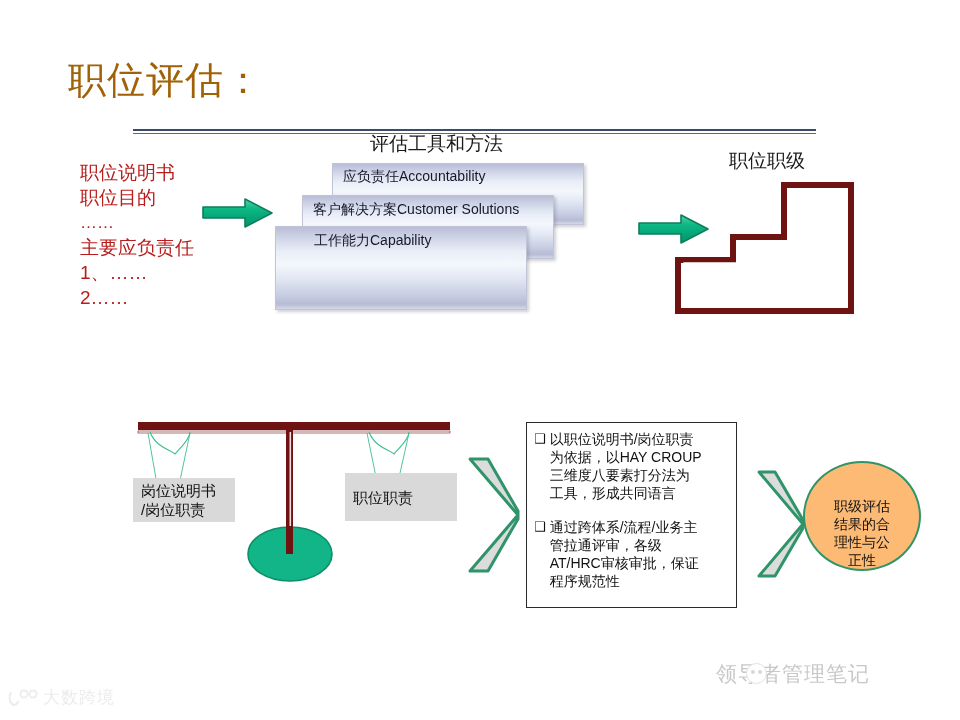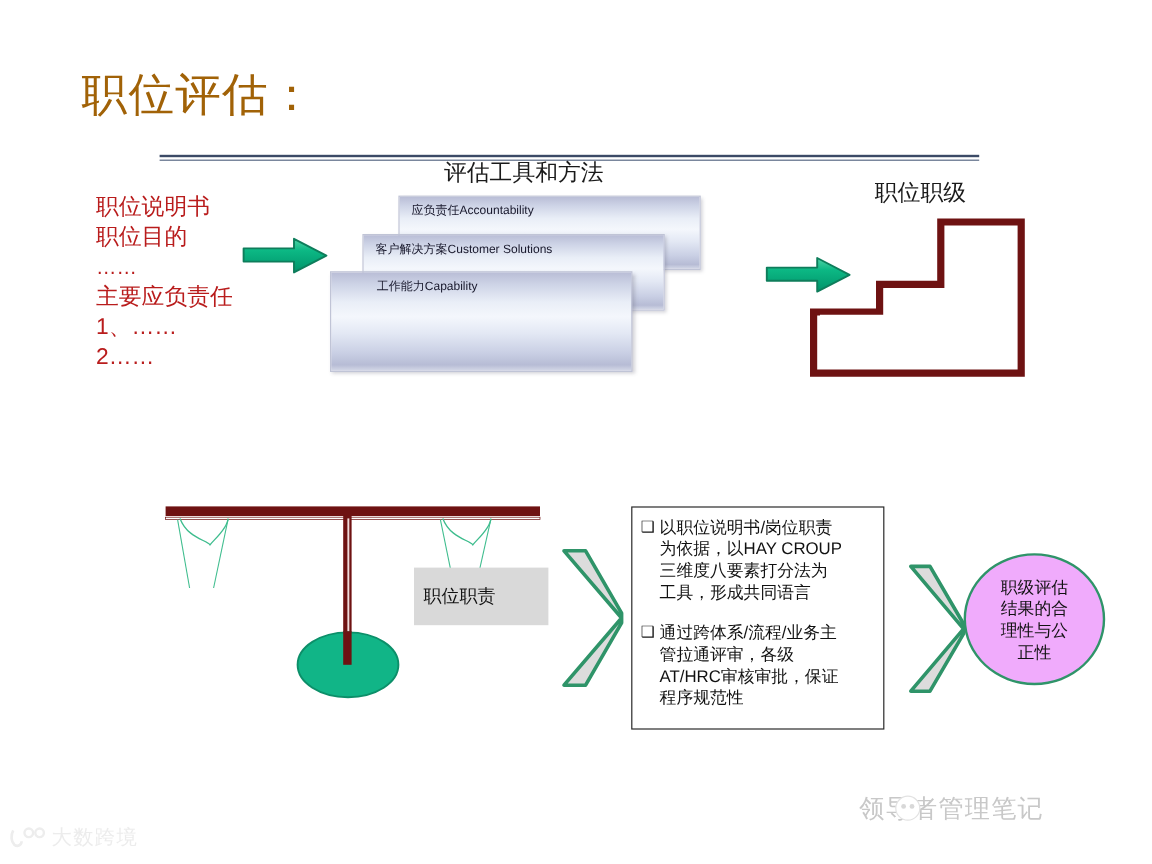--- a/index.html
+++ b/index.html
@@ -99,21 +99,21 @@
         #f4f7fc 45%,
         #e3e8f4 62%,
         #c9cfe4 82%,
         #b7bcd5 94%,
         #d4d8e7 100%);
     border: 1px solid #c0c4d6;
     box-shadow: 2px 2px 3px rgba(100,100,120,0.30);
   }
   .panel span {
     position: absolute;
-    font-size: 10px;
+    font-size: 14px;
     color: #17172b;
     white-space: nowrap;
   }
   .panel-1 { left: 332px; top: 163px; width: 252px; height: 62px; }
   .panel-1 span { left: 10px; top: 4px; }
   .panel-2 { left: 302px; top: 195px; width: 252px; height: 64px; }
   .panel-2 span { left: 10px; top: 5px; }
   .panel-3 { left: 275px; top: 226px; width: 252px; height: 84px; }
   .panel-3 span { left: 10px; top: 5px; margin-left: 28px; }
 
@@ -178,23 +178,23 @@
   
   .result-ellipse {
     position: absolute;
     left: 803px;
     top: 461px;
     width: 118px;
     height: 110px;
     box-sizing: border-box;
     border: 2px solid #2f9469;
     border-radius: 50%;
-    background: #f0abfc;
+    background: #fdba74;
     display: flex;
-    align-items: center;
+    align-items: flex-end;
     justify-content: center;
     text-align: center;
   }
   .result-ellipse .txt {
     font-size: 14px;
     line-height: 18px;
     color: #111111;
     white-space: pre-line;
   }
 
@@ -342,20 +342,24 @@
 
       <path d="M241,14 C247,30 263,32 266,36 C269,32 281,22 281,14" fill="none" stroke="#3fbd8e" stroke-width="1.1"></path>
       <path d="M239,15 L249,64" fill="none" stroke="#3fbd8e" stroke-width="0.9"></path>
       <path d="M281,15 L270,64" fill="none" stroke="#3fbd8e" stroke-width="0.9"></path>
 
       <ellipse cx="162" cy="136" rx="42" ry="27" fill="#11b587" stroke="#0c8f69" stroke-width="1.6"></ellipse>
       <rect x="158" y="108" width="7" height="28" fill="#6e1212"></rect>
     </svg>
   </div>
 
+  <div class="gbox gbox-1">
+    <div class="txt">岗位说明书
+/岗位职责</div>
+  </div>
   <div class="gbox gbox-2">
     <div class="txt">职位职责</div>
   </div>
 
   <div class="chev-1">
     <svg width="56" height="120" viewBox="0 0 56 120">
       <path d="M4,4 L52,60 L4,116 L22,116 L52,64 L52,56 L22,4 Z" fill="#dcdcdc" stroke="#2f9469" stroke-width="3" stroke-linejoin="round"></path>
     </svg>
   </div>
 

